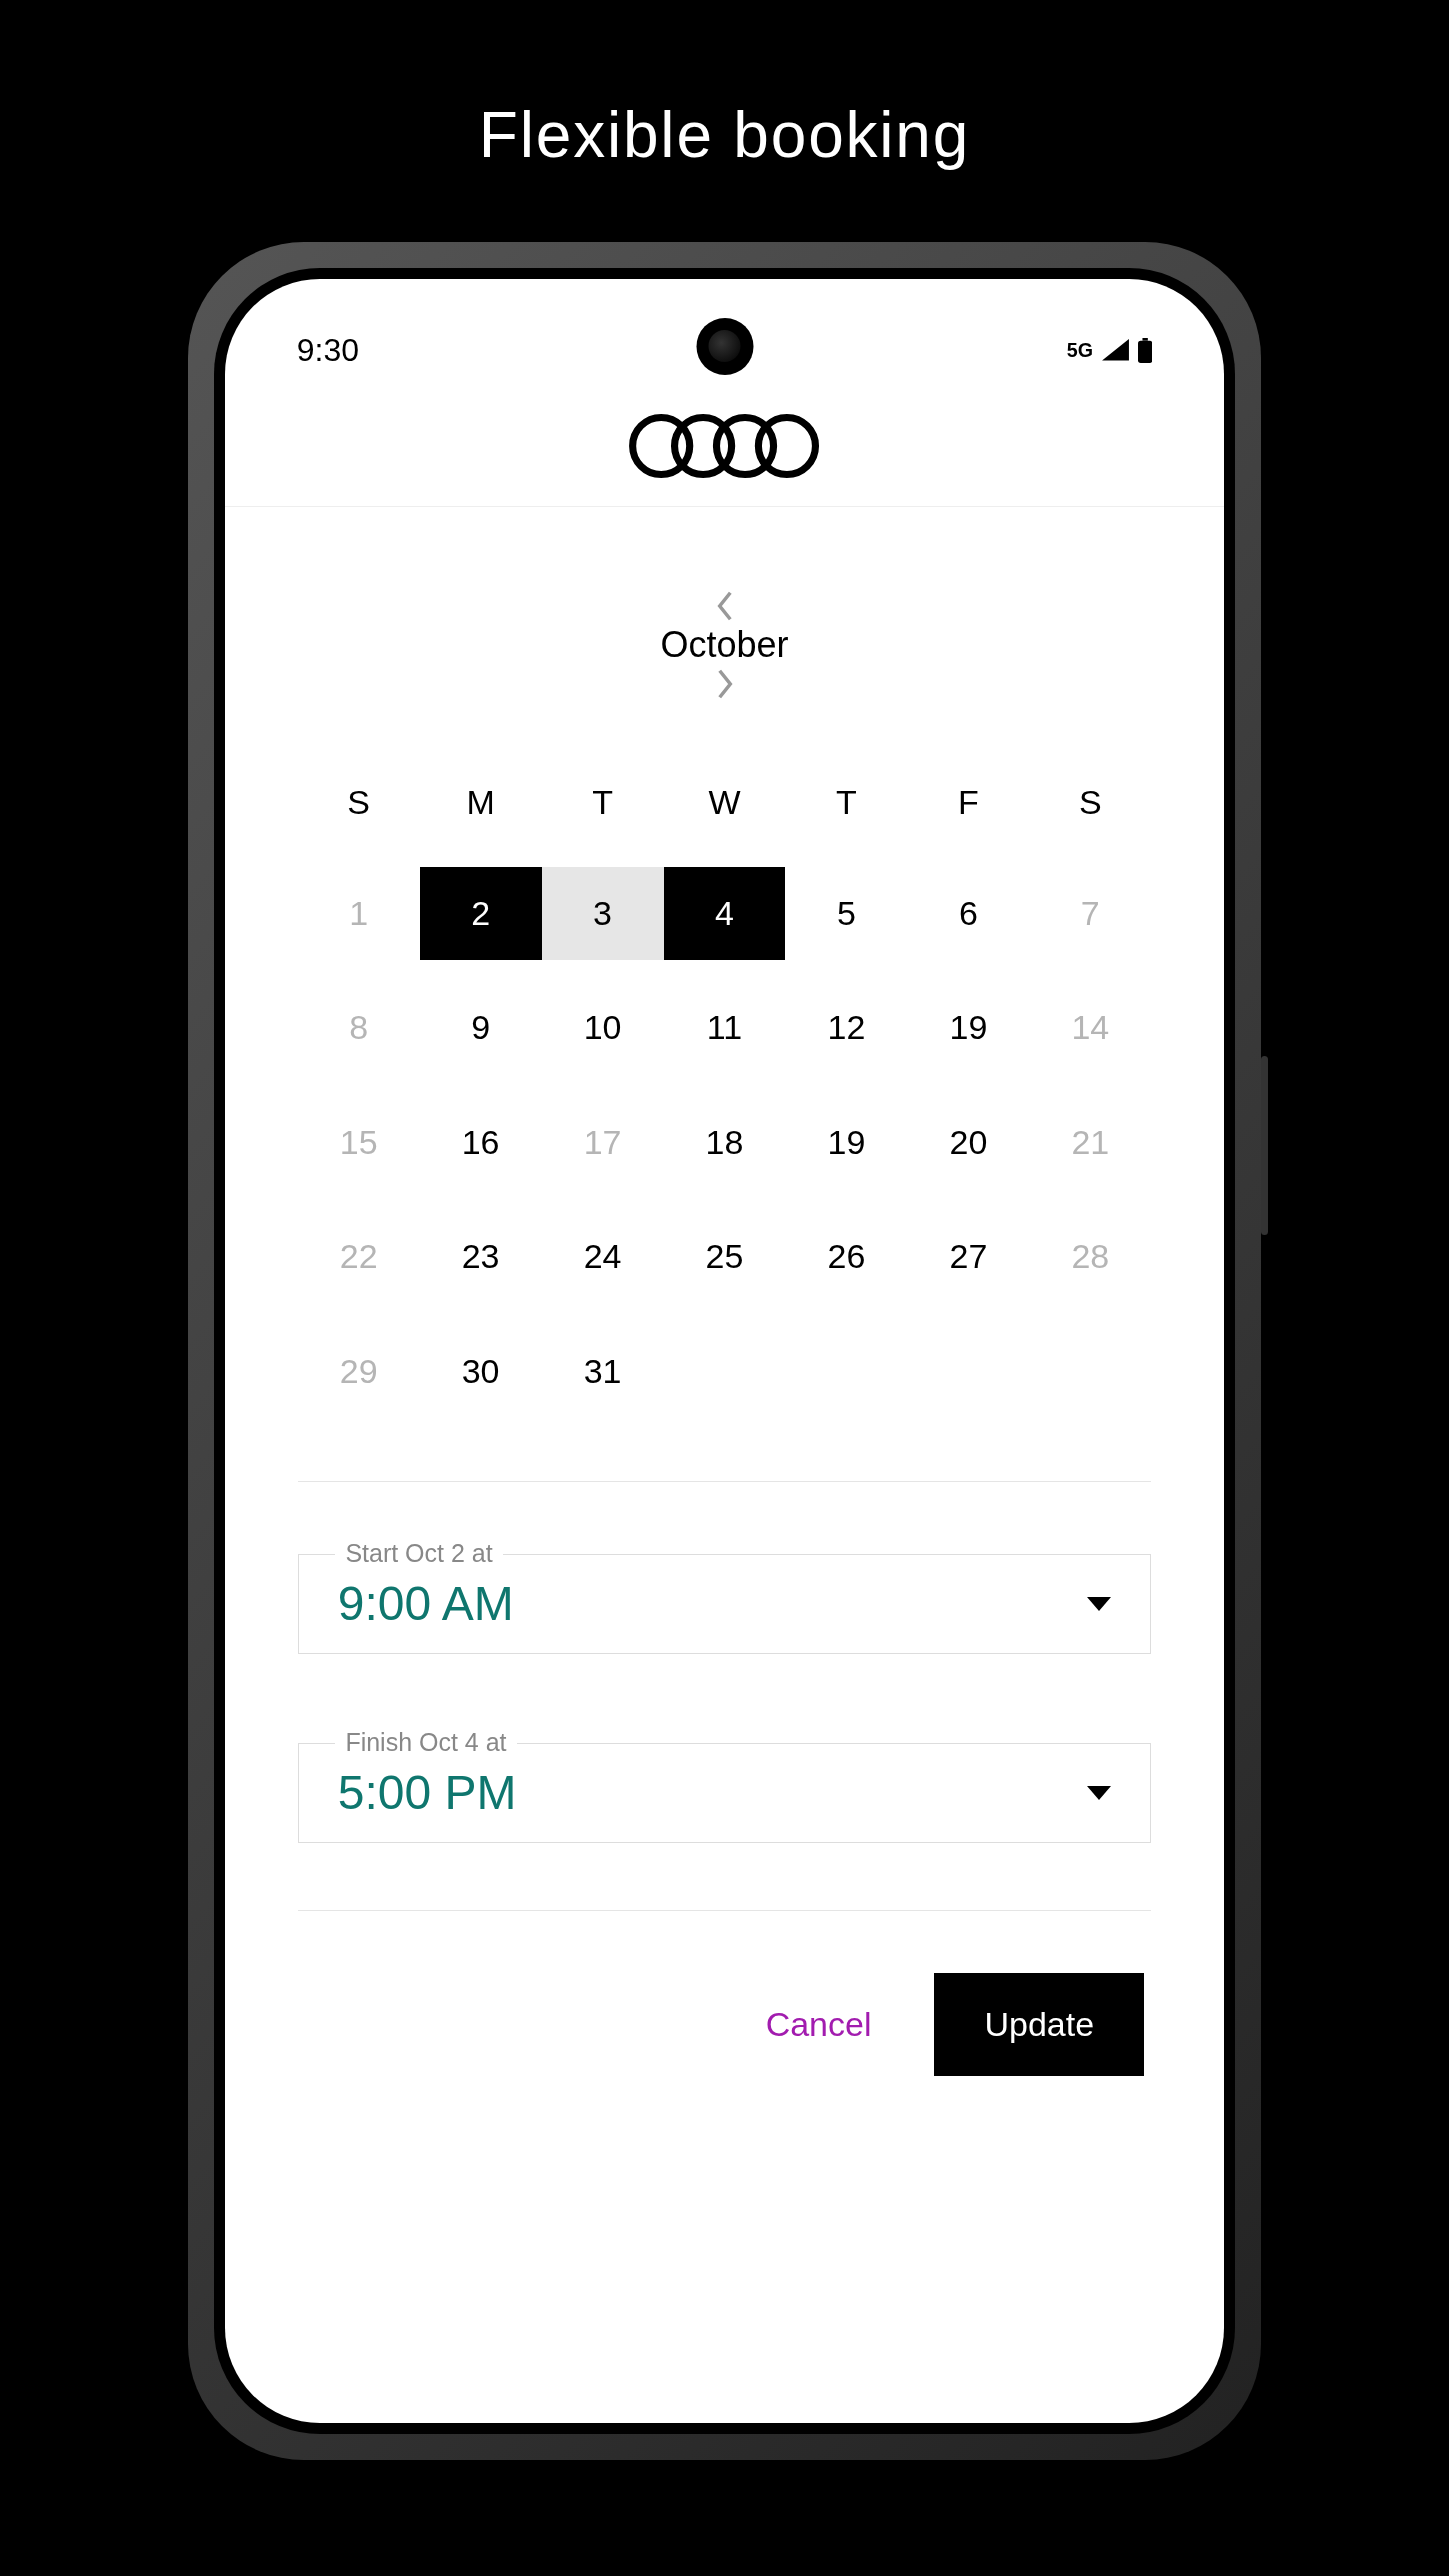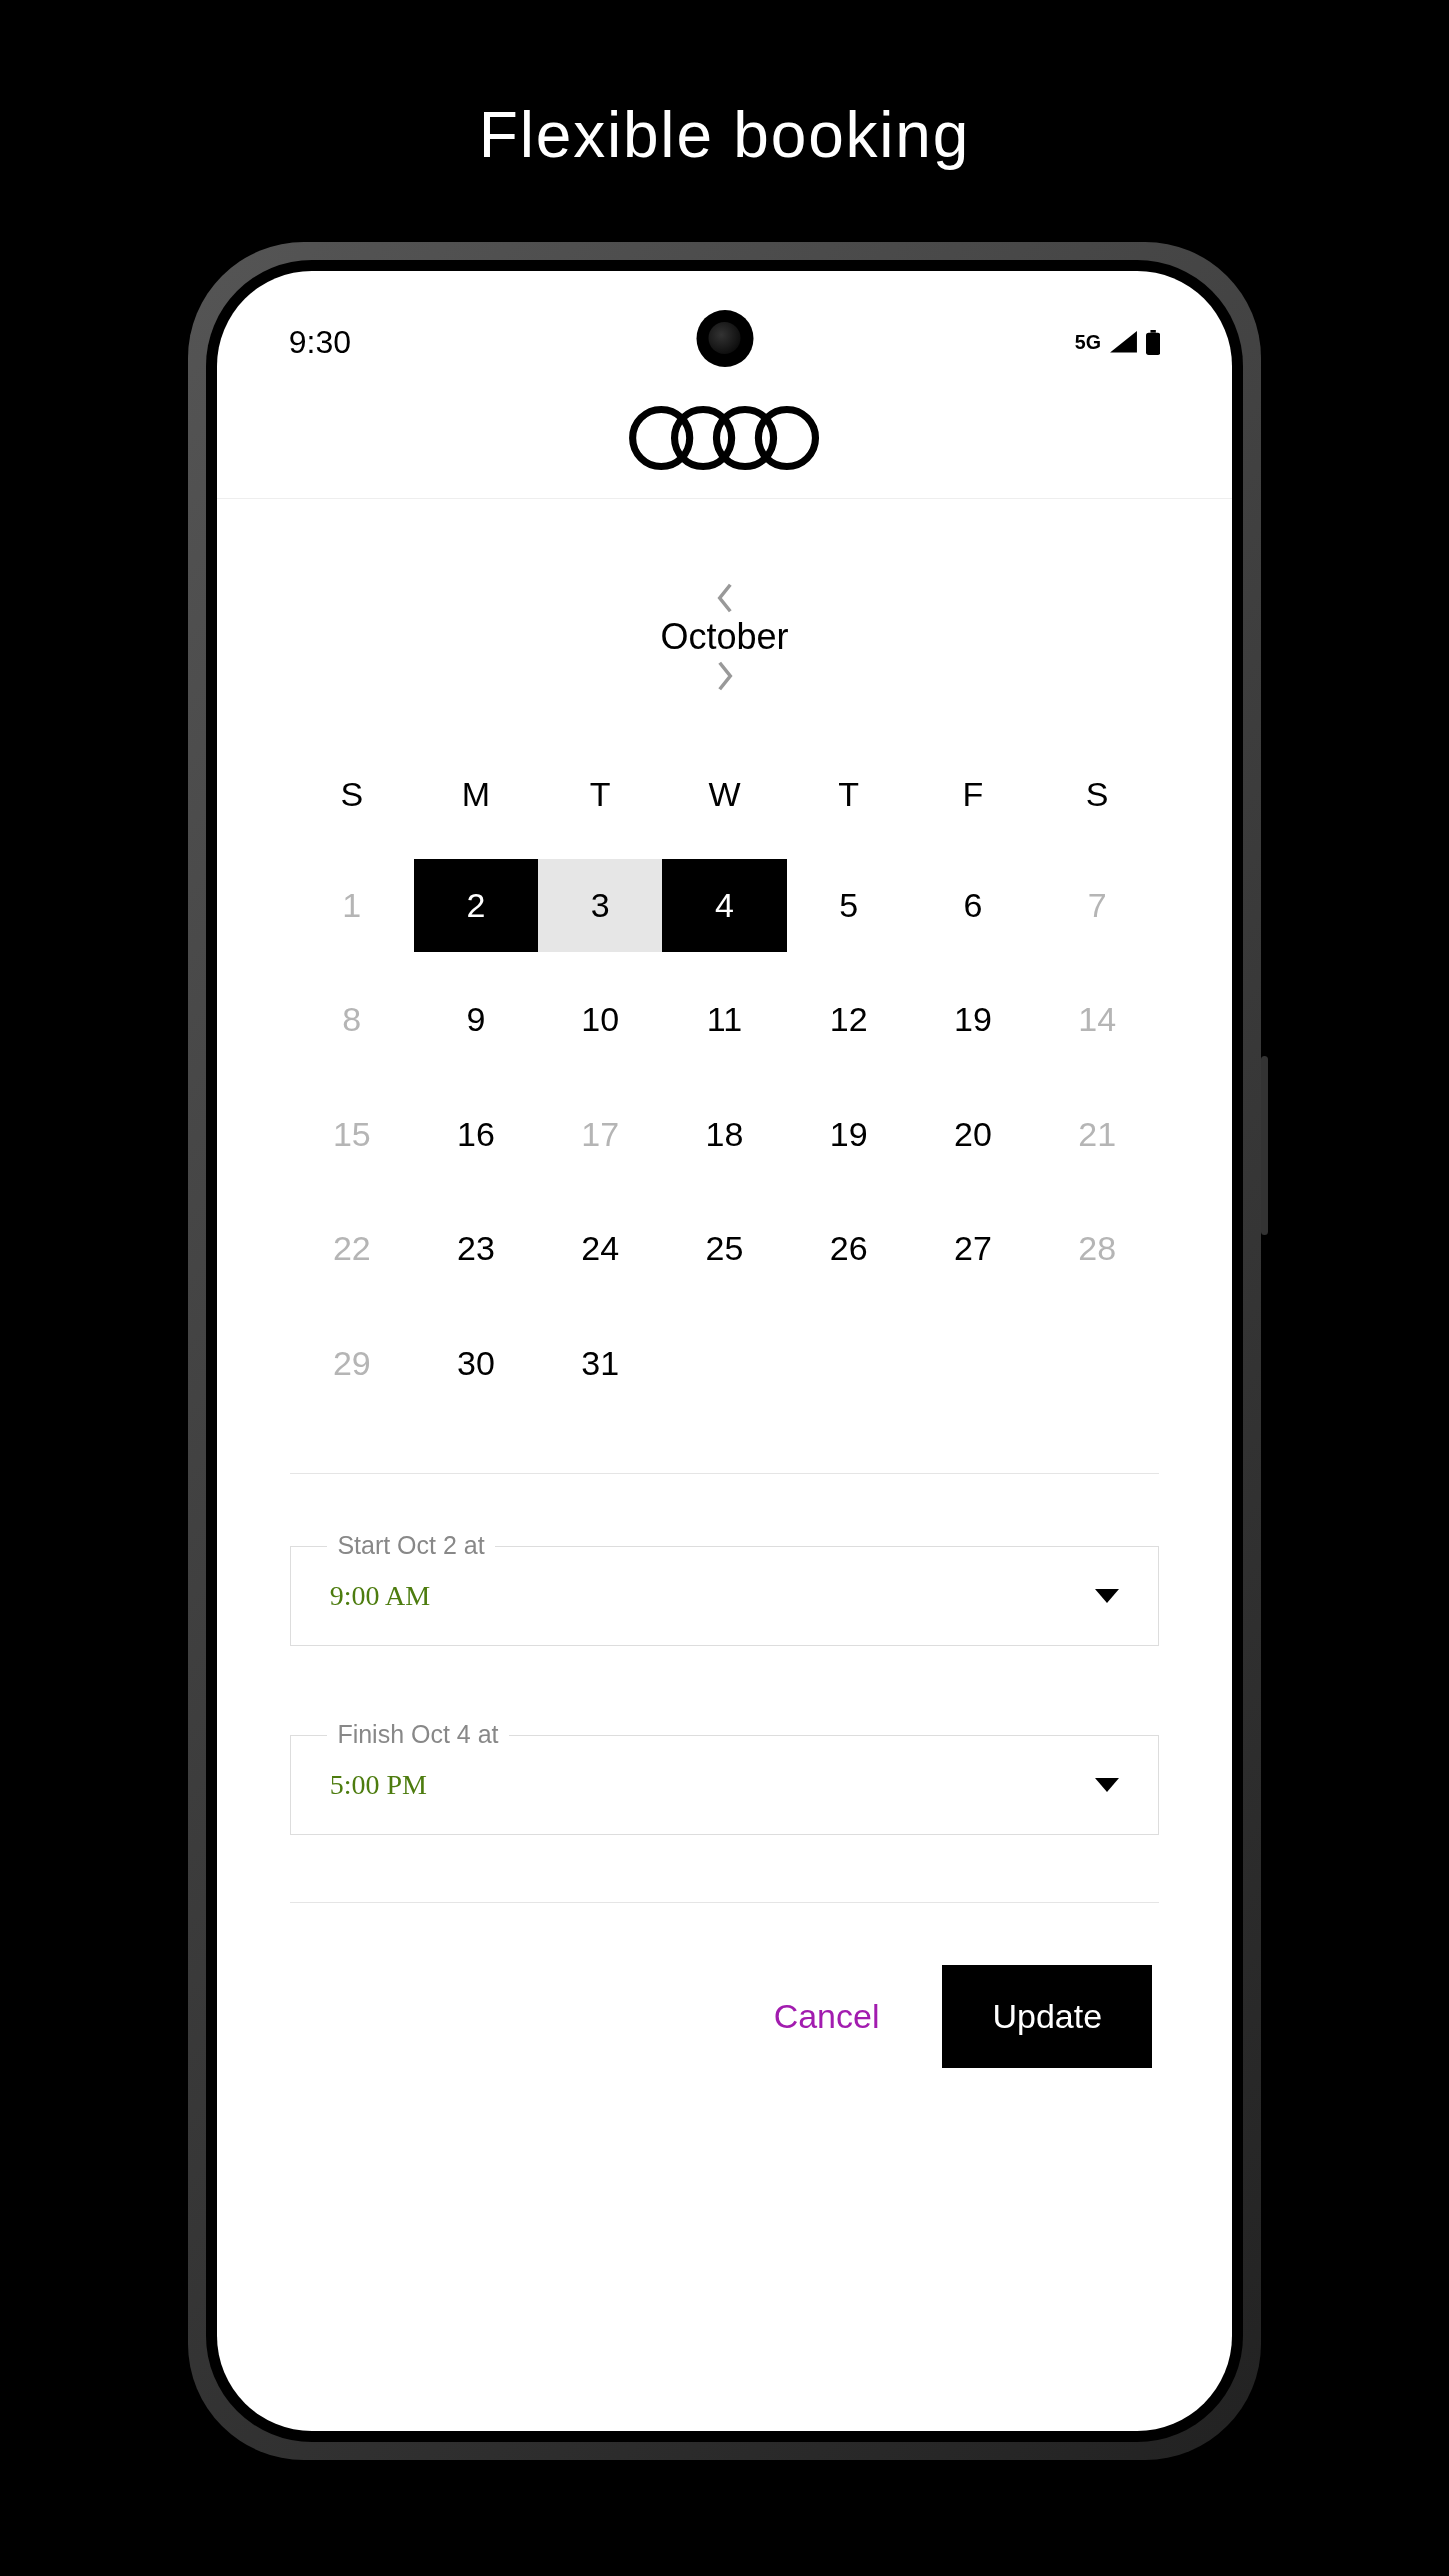--- a/index.html
+++ b/index.html
@@ -19,21 +19,21 @@
       letter-spacing: 1.8px;
     }
     .phone-frame {
       position: absolute;
       left: 188px;
       top: 242px;
       width: 1073px;
       height: 2218px;
       border-radius: 116px;
       background: linear-gradient(135deg, #555, #222);
-      padding: 18px;
+      padding: 26px;
     }
     .phone-inner {
       width: 100%;
       height: 100%;
       background: #000;
       border-radius: 106px;
       padding: 10.7px;
     }
     .screen {
       width: 100%;
@@ -156,23 +156,22 @@
     .input-label {
       position: absolute;
       top: -16px;
       left: 36px;
       background: #fff;
       padding: 0 10.7px;
       font-size: 25px;
       color: #888;
     }
     .input-value {
-      font-size: 28px;
-      color: #4d7c0f;
-      font-family: Liberation Serif, serif;
+      font-size: 48px;
+      color: #0f766e;
     }
     .divider2 {
       height: 0.9px;
       background: #e5e5e5;
       margin: 0 0 63px 0;
     }
     .actions {
       display: flex;
       justify-content: flex-end;
       gap: 45px;

